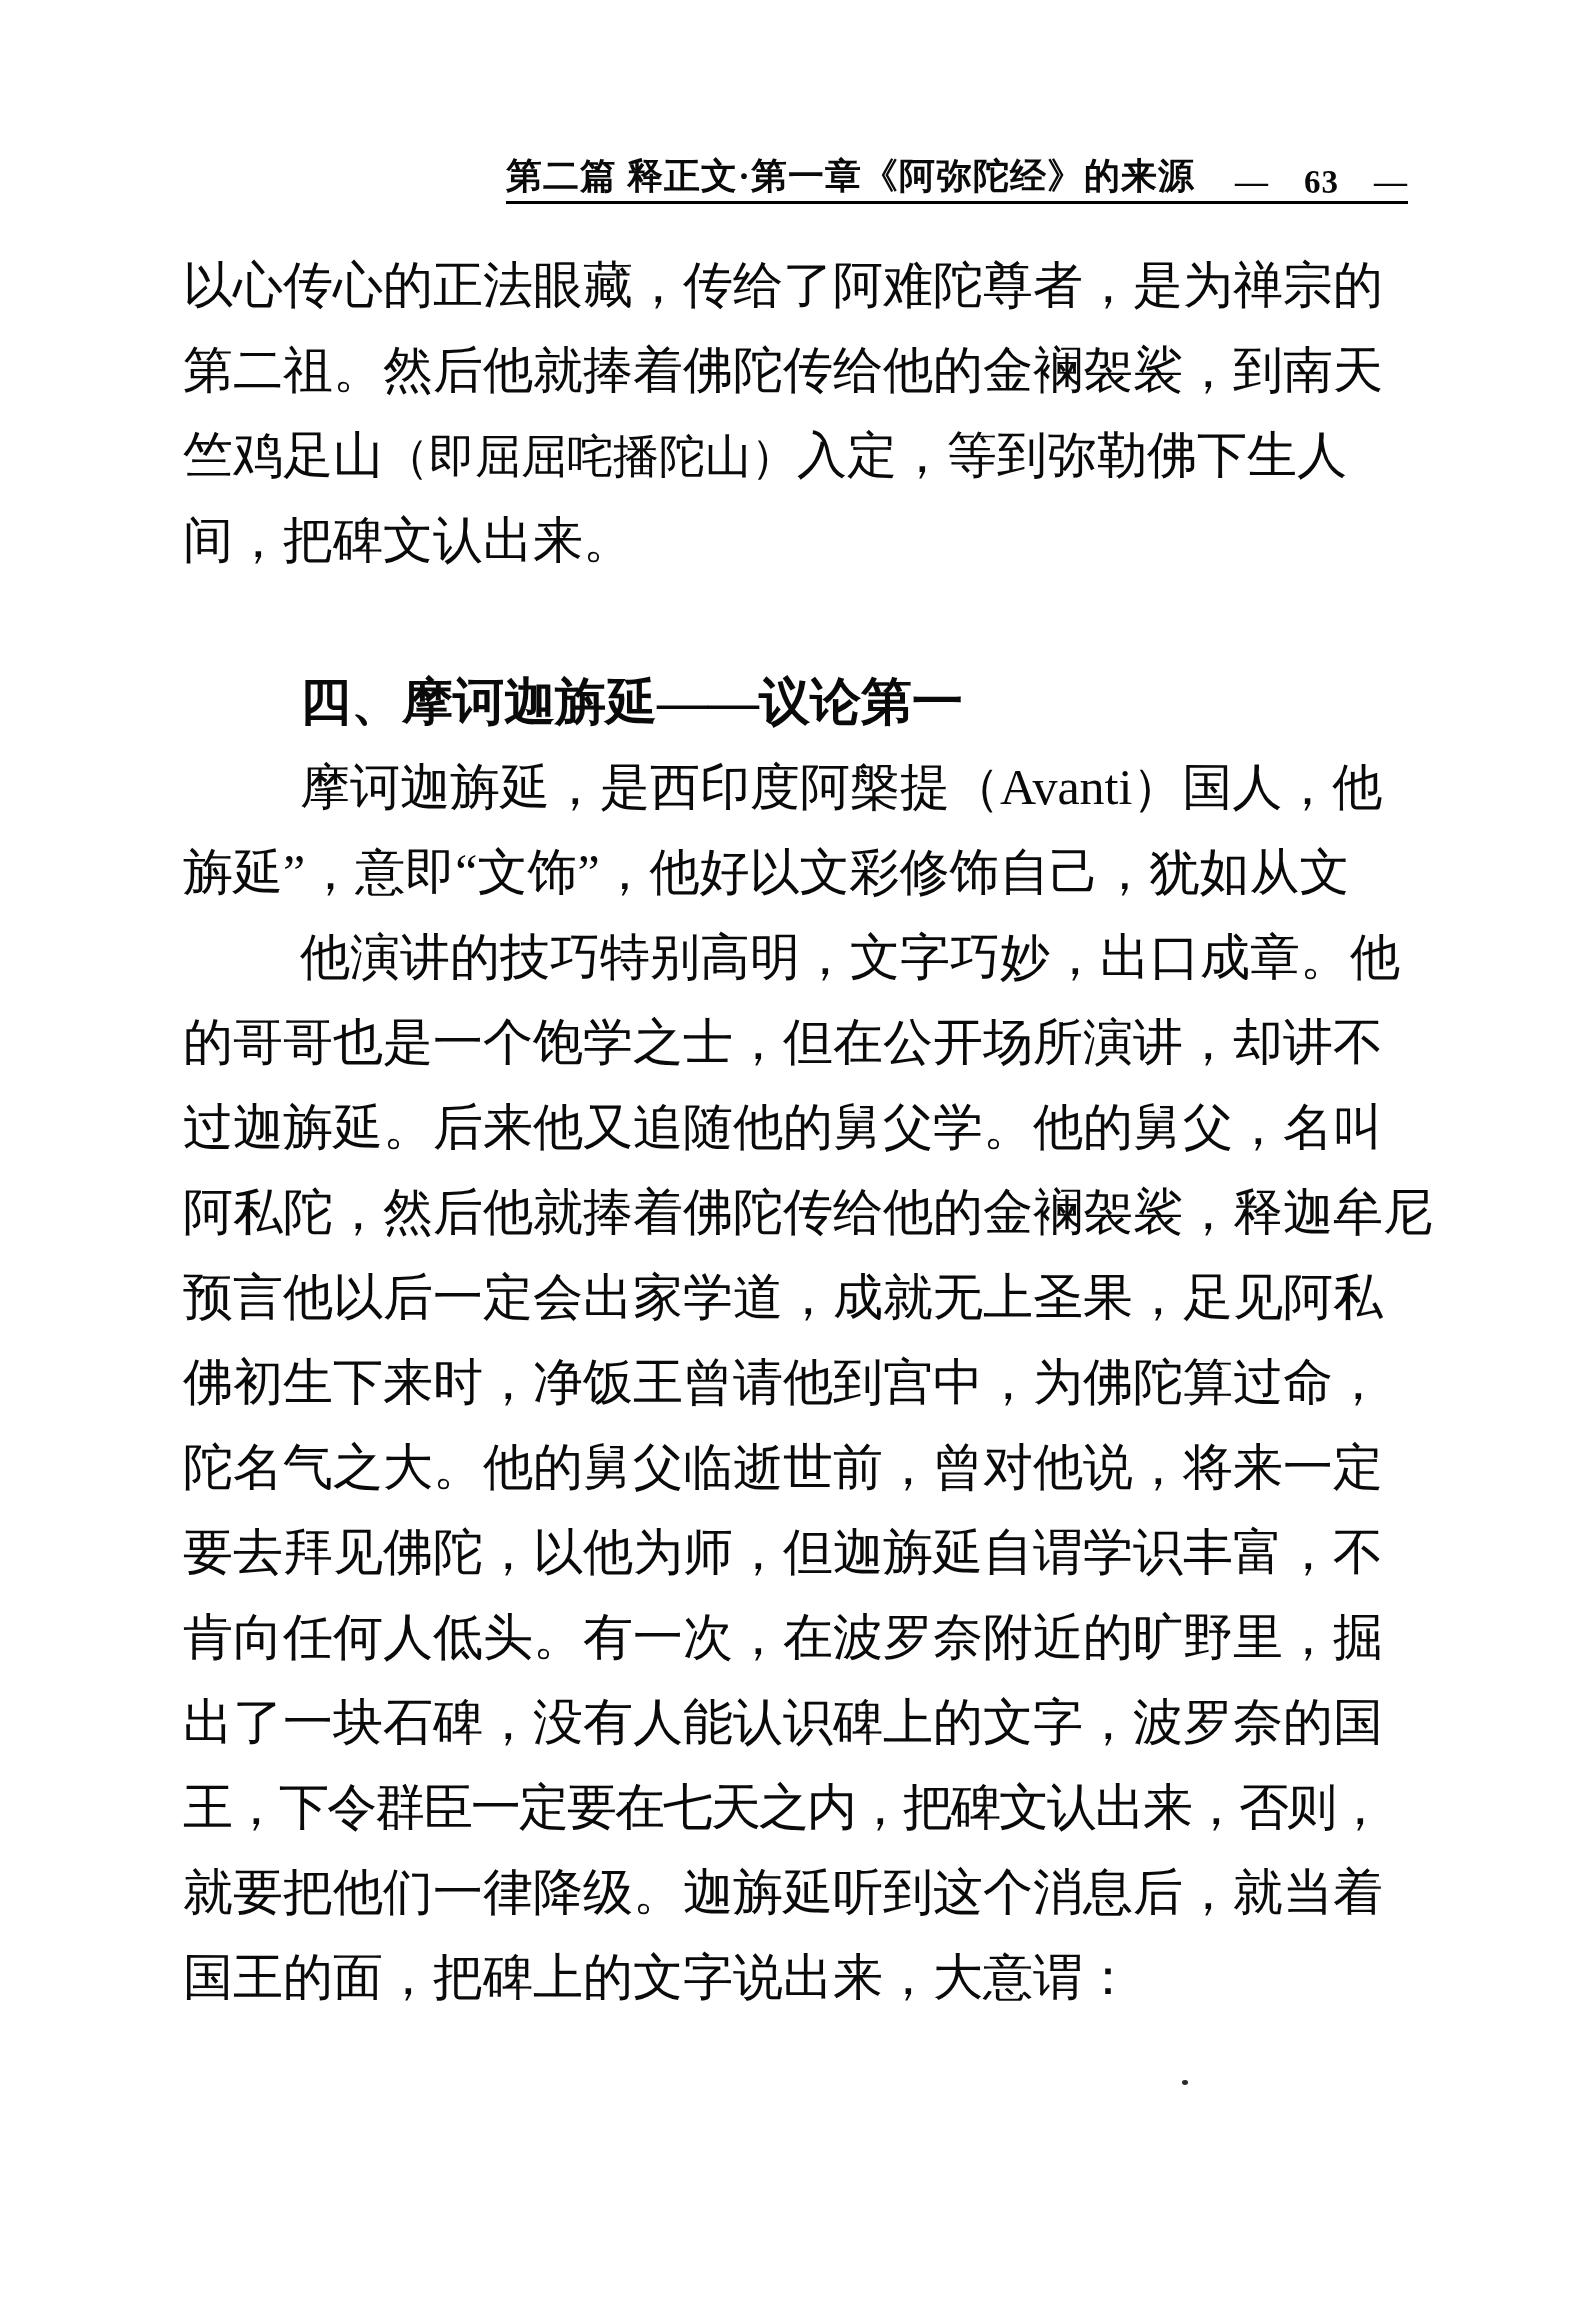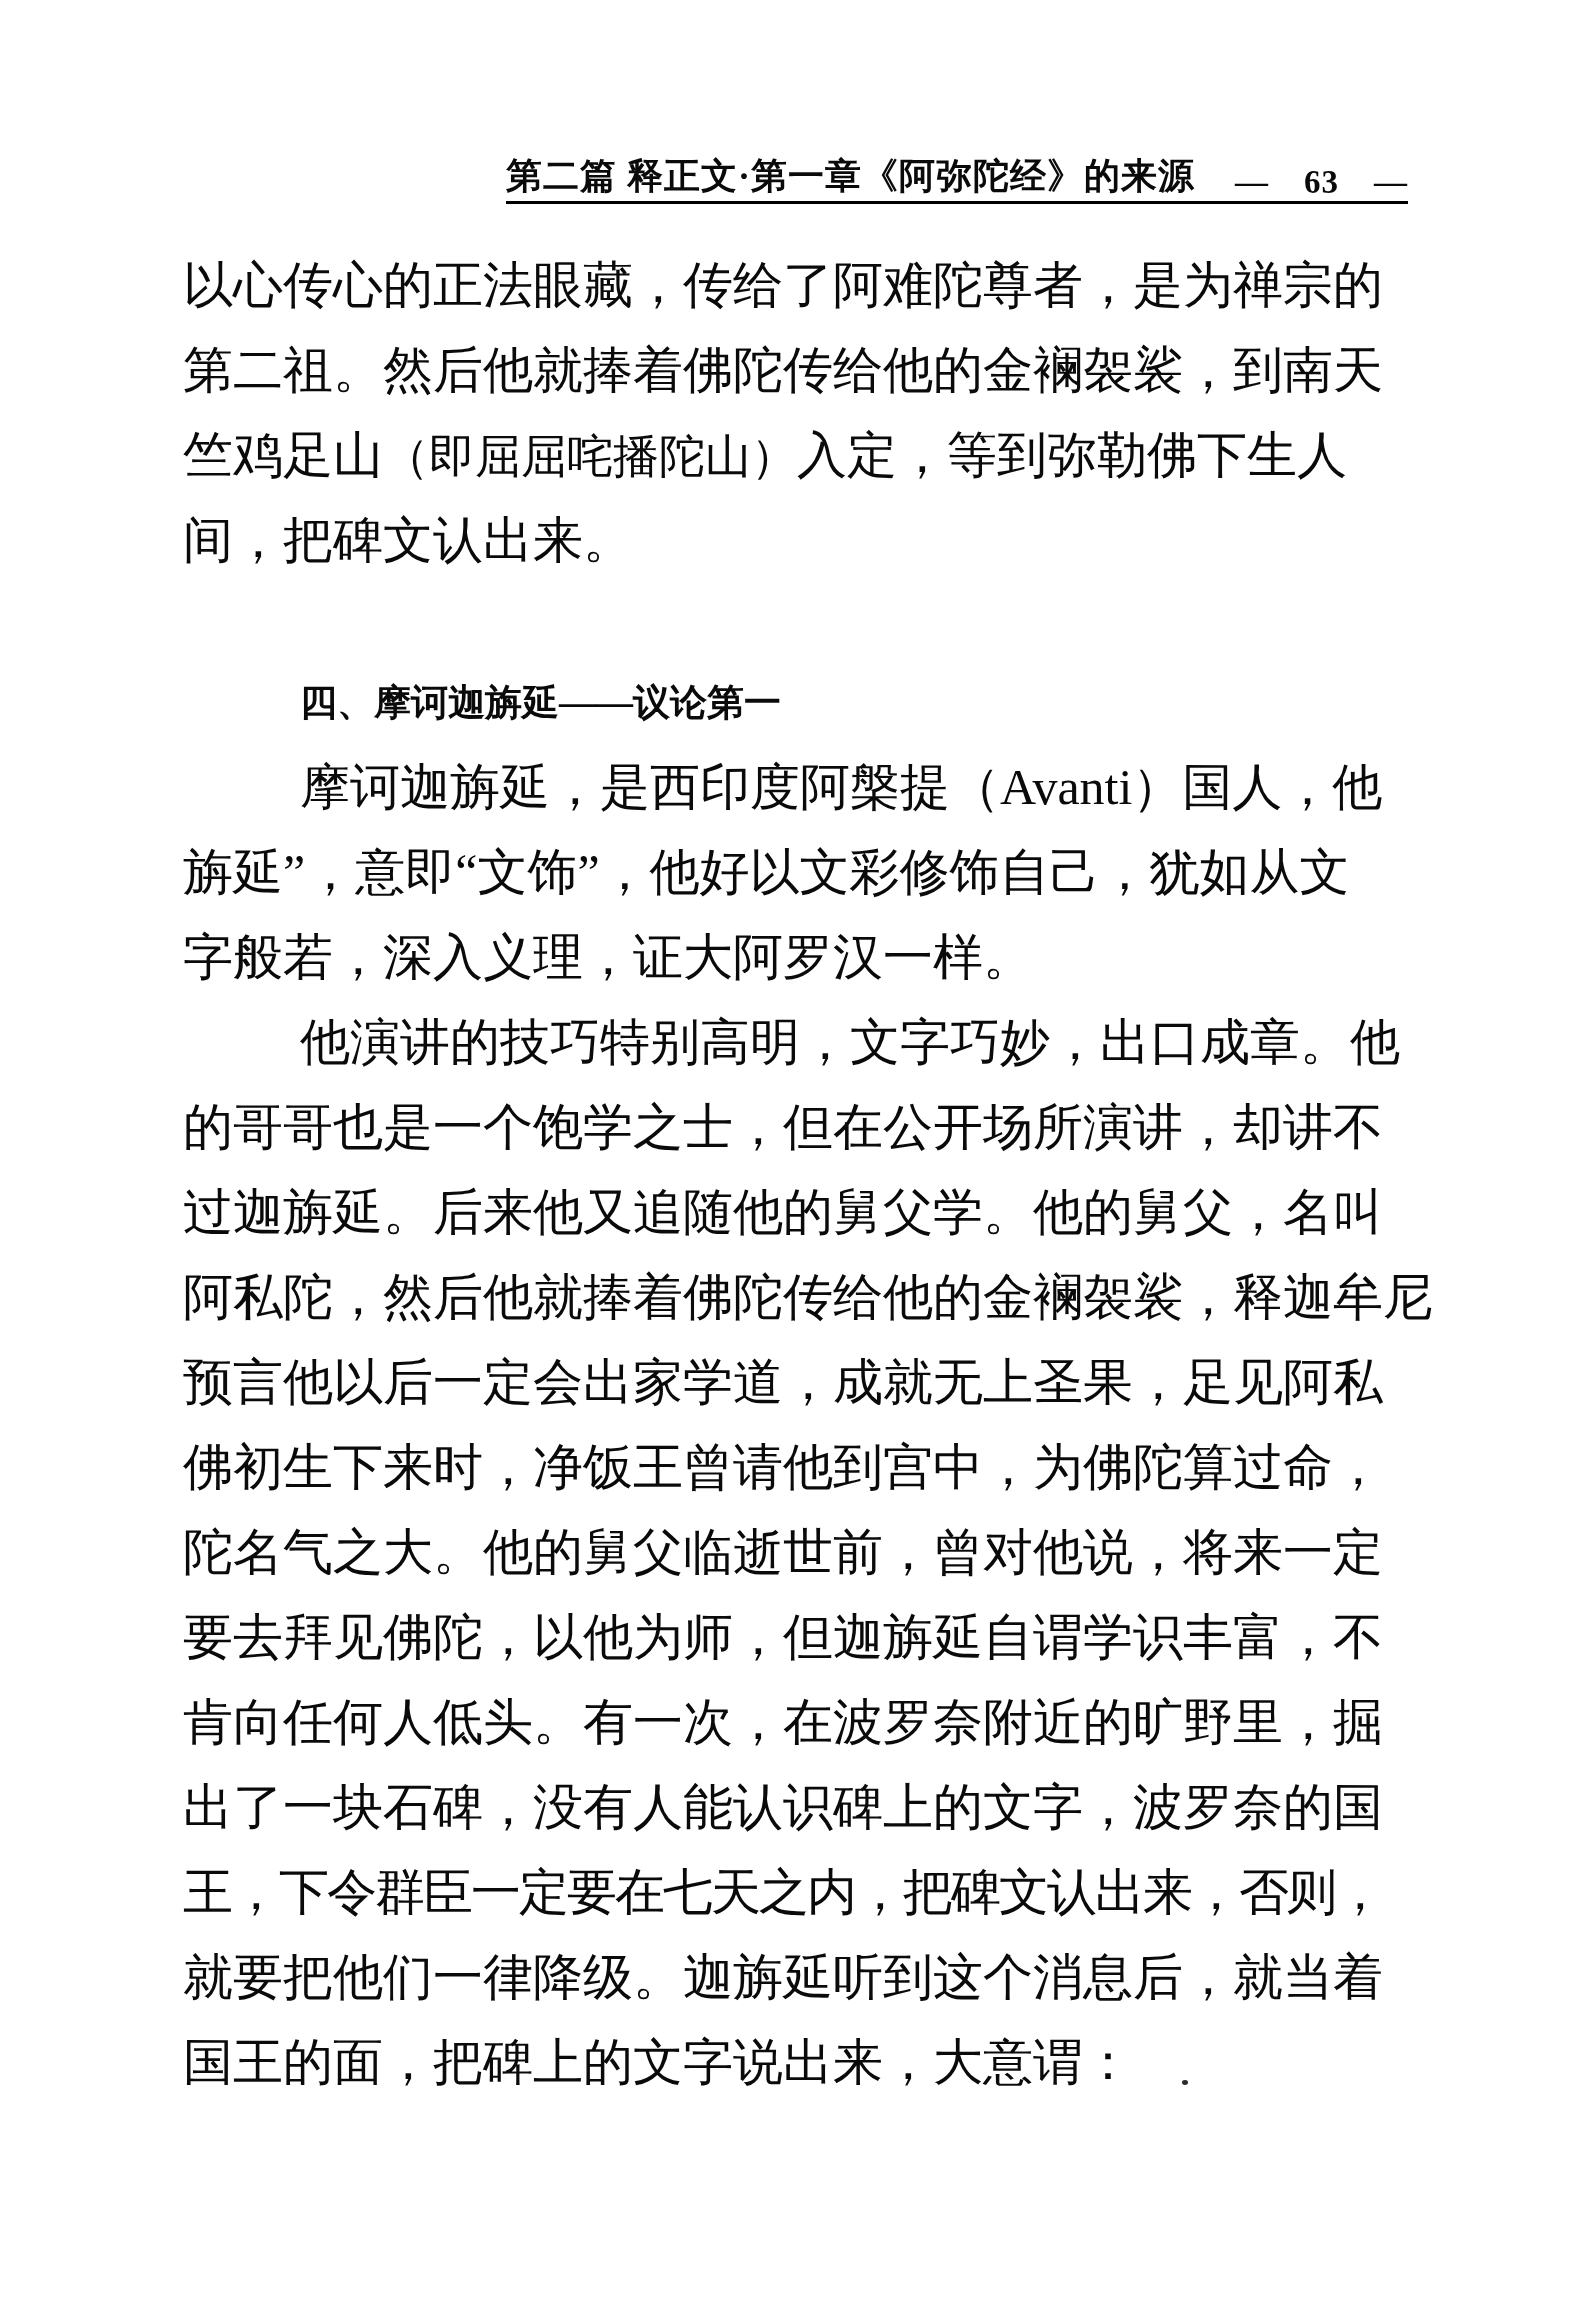--- a/index.html
+++ b/index.html
@@ -54,21 +54,21 @@
     white-space: nowrap;
   }
   .indent {
     padding-left: 117px;
   }
   .gap {
     height: 77px;
   }
   .heading-line {
     font-weight: 700;
-    font-size: 37px;
+    font-size: 51px;
   }
   .kai {
     font-size: 46px;
   }
   .tight {
     letter-spacing: -2px;
   }
 
   
   .speck {
@@ -106,21 +106,20 @@
       <div class="line">间，把碑文认出来。</div>
     </div>
 
     <div class="gap"></div>
 
     <div class="line heading-line indent">四、摩诃迦旃延——议论第一</div>
 
     <div>
       <div class="line indent">摩诃迦旃延，是西印度阿槃提（Avanti）国人，他</div>
       <div class="line">旃延”，意即“文饰”，他好以文彩修饰自己，犹如从文</div>
-      <div class="line">字般若，深入义理，证大阿罗汉一样。</div>
     </div>
 
     <div>
       <div class="line indent">他演讲的技巧特别高明，文字巧妙，出口成章。他</div>
       <div class="line">的哥哥也是一个饱学之士，但在公开场所演讲，却讲不</div>
       <div class="line">过迦旃延。后来他又追随他的舅父学。他的舅父，名叫</div>
       <div class="line">阿私陀，然后他就捧着佛陀传给他的金襕袈裟，释迦牟尼</div>
       <div class="line">预言他以后一定会出家学道，成就无上圣果，足见阿私</div>
       <div class="line">佛初生下来时，净饭王曾请他到宫中，为佛陀算过命，</div>
       <div class="line">陀名气之大。他的舅父临逝世前，曾对他说，将来一定</div>

